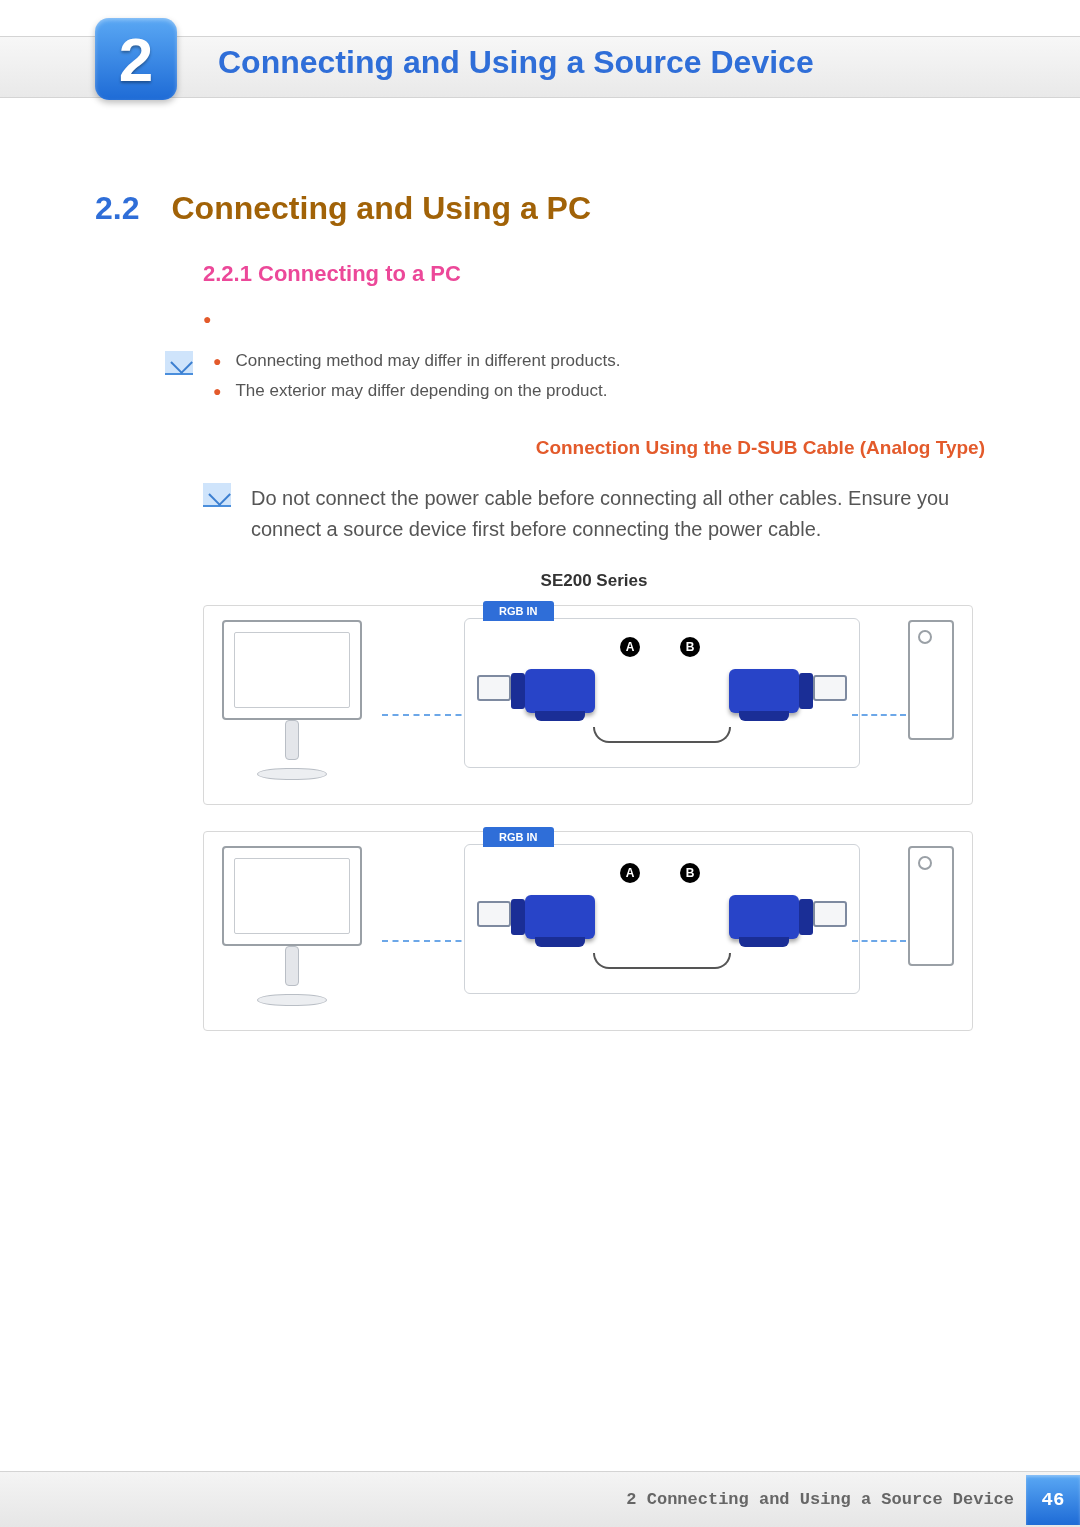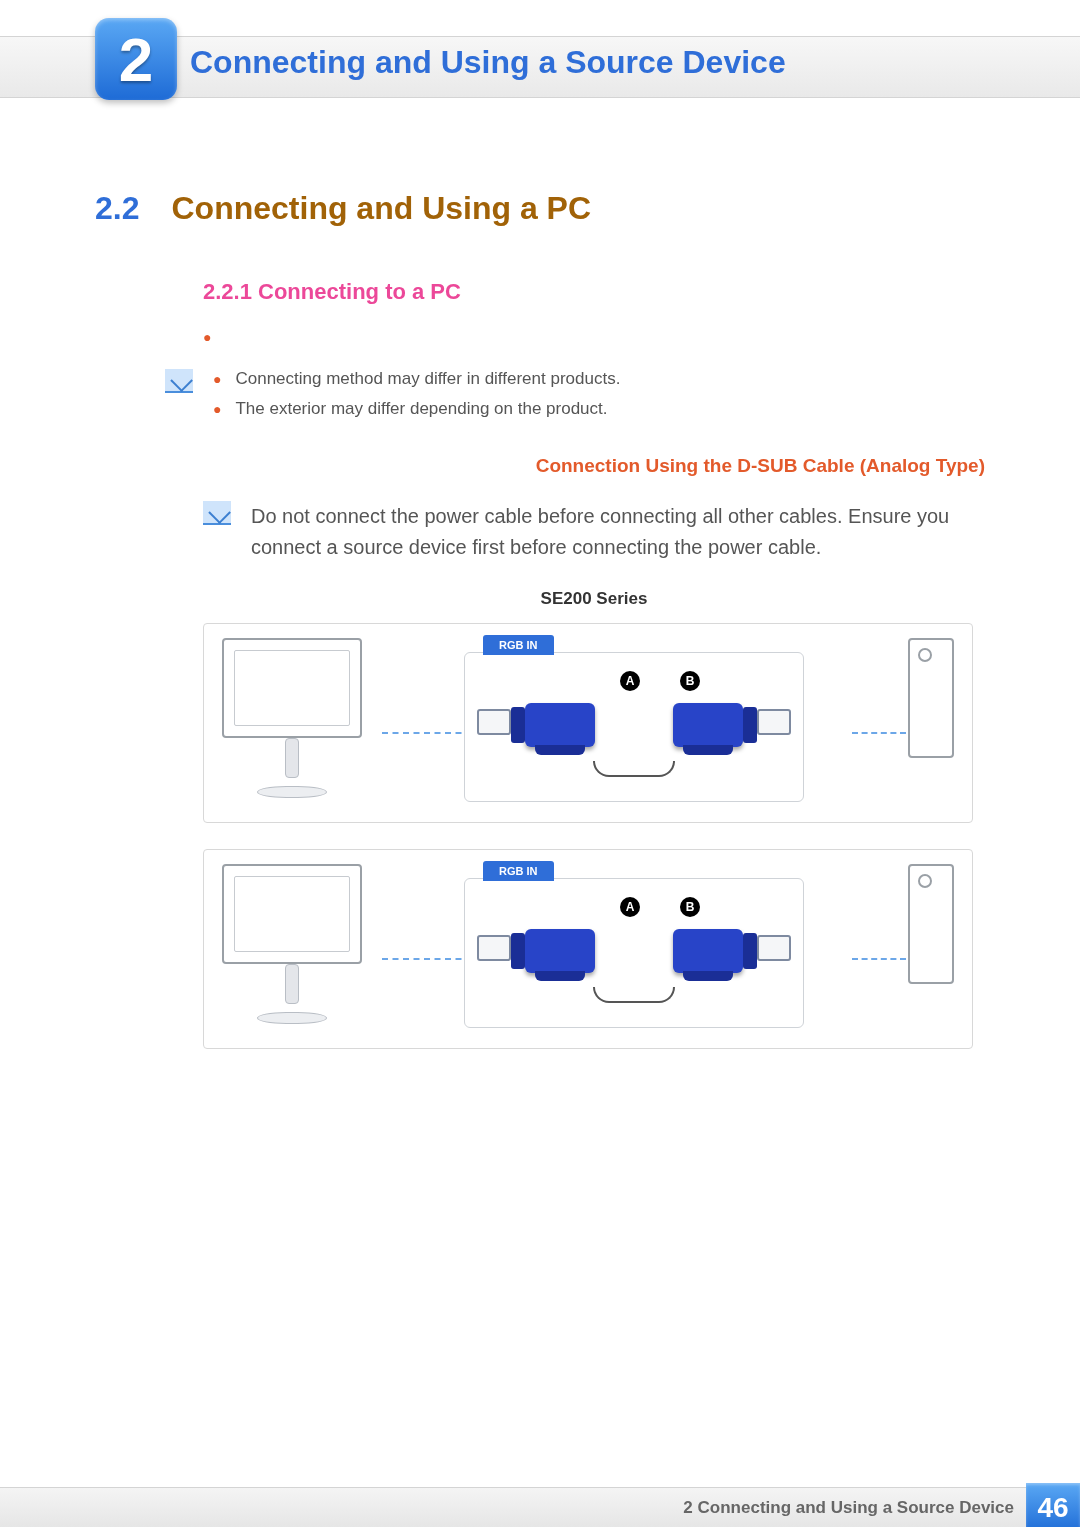--- a/index.html
+++ b/index.html
@@ -22,31 +22,31 @@
     background: linear-gradient(#5aa8f4, #1e6bd6);
     box-shadow: 0 3px 6px rgba(0,0,0,.25), inset 0 2px 4px rgba(255,255,255,.35);
     display: flex; align-items: center; justify-content: center;
   }
   .chapter-badge span {
     font-size: 62px; font-weight: 700; color: #fff;
     text-shadow: 0 2px 3px rgba(0,0,0,.35);
   }
   .chapter-title {
     position: absolute;
-    top: 44px; left: 190px;
+    top: 44px; left: 218px;
     font-size: 32px; font-weight: 700;
     color: #2f6ed8;
   }
 
   
   .page-body {
     position: absolute;
     top: 190px; left: 95px; right: 95px;
   }
-  .h2-row { display: flex; align-items: baseline; gap: 32px; margin-bottom: 52px; }
+  .h2-row { display: flex; align-items: baseline; gap: 32px; margin-bottom: 34px; }
   .h2-num { font-size: 32px; font-weight: 700; color: #2f6ed8; }
   .h2-txt { font-size: 32px; font-weight: 700; color: #a16207; }
 
   .h3-txt {
     margin-left: 108px;
     font-size: 22px; font-weight: 700; color: #ec4899;
     margin-bottom: 22px;
   }
 
   .bullet-line {
@@ -110,21 +110,21 @@
   .mon-screen::before {
     content: ""; position: absolute; inset: 10px; border: 1px solid #c7cbd0; border-radius: 2px;
   }
   .mon-stand {
     position: absolute; top: 100px; left: 45px; width: 50px; height: 60px;
   }
   .mon-neck { position: absolute; top: 0; left: 18px; width: 14px; height: 40px; background: #e4e6ea; border: 1px solid #b9bec5; border-radius: 4px; }
   .mon-base { position: absolute; bottom: 0; left: -10px; width: 70px; height: 12px; background: #eceef1; border: 1px solid #b9bec5; border-radius: 50%/60%; }
 
   .cable-box {
-    position: absolute; left: 260px; top: 28px; width: 340px; height: 150px;
+    position: absolute; left: 260px; top: 12px; width: 396px; height: 150px;
     border: 1px solid #cfd3d8; border-radius: 6px; background: #fff;
   }
   .rgb-tab {
     position: absolute; top: -18px; left: 18px;
     background: #2f6ed8; color: #fff; font-size: 11px; font-weight: 700;
     padding: 4px 16px; border-radius: 3px 3px 0 0;
   }
   .conn {
     position: absolute; top: 50px; width: 70px; height: 44px;
     background: #2844c8; border-radius: 6px;
@@ -167,32 +167,33 @@
 
   .dash {
     position: absolute; top: 108px; border-top: 2px dashed #6ca7e8;
   }
   .dash.d1 { left: 178px; width: 90px; }
   .dash.d2 { right: 66px; left: 648px; }
 
   
   .footer {
     position: absolute; left: 0; right: 0; bottom: 0;
-    height: 40px; background: linear-gradient(#f4f4f4, #e6e6e6);
+    height: 56px; background: linear-gradient(#f4f4f4, #e6e6e6);
     border-top: 1px solid #d4d4d4;
     display: flex; justify-content: flex-end; align-items: center;
     padding-right: 0;
+    font-family: Liberation Mono, monospace;
   }
   .footer-text {
     font-size: 17px; font-weight: 700; color: #666; margin-right: 12px;
   }
   .page-num {
     width: 54px; height: 50px;
     background: linear-gradient(#5aa8f4, #1e6bd6);
-    color: #fff; font-size: 28px; font-weight: 700;
+    color: #fff; font-size: 19px; font-weight: 700;
     display: flex; align-items: center; justify-content: center;
     box-shadow: inset 0 2px 3px rgba(255,255,255,.3);
   }
 </style>
 </head>
 <body>
 
 <div class="header-band"></div>
 <div class="chapter-badge">
   <span>2</span>

